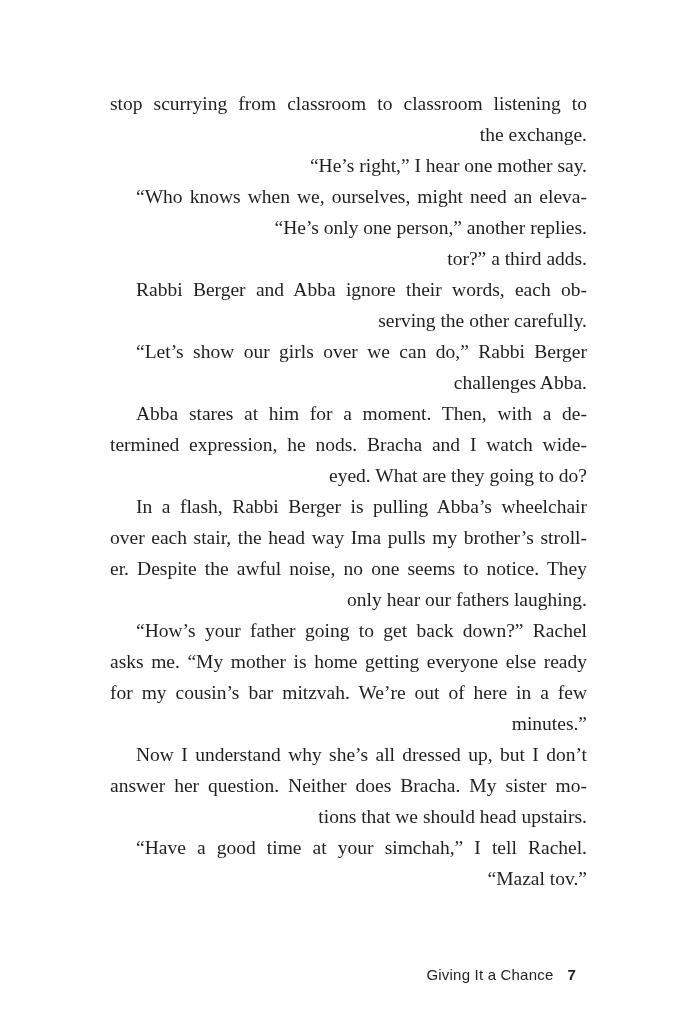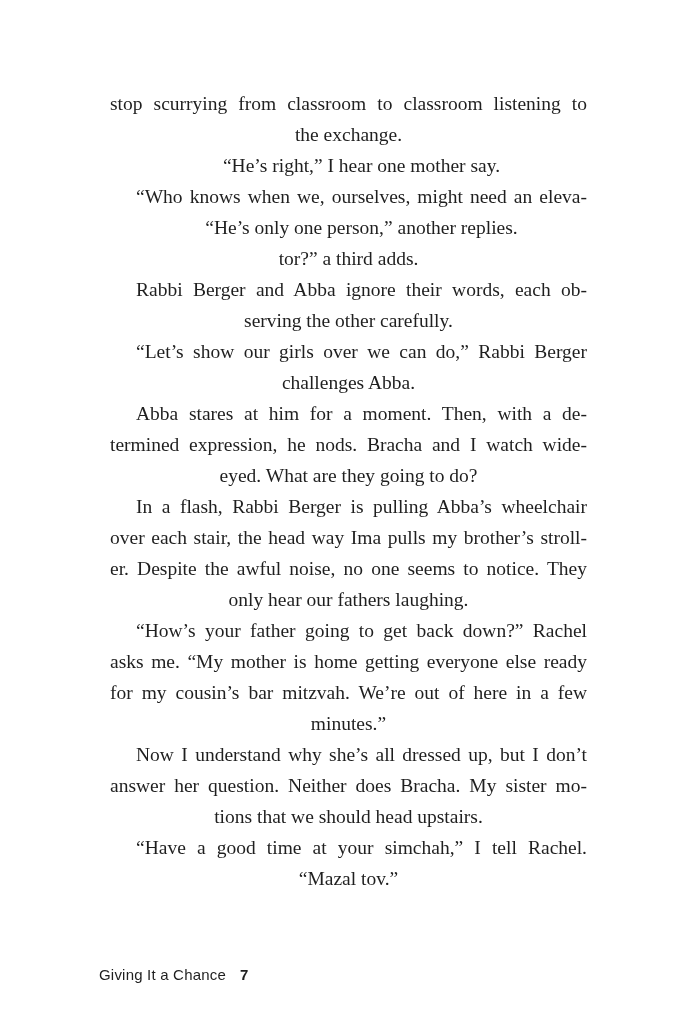--- a/index.html
+++ b/index.html
@@ -20,35 +20,35 @@
     left: 99px;
     top: 88px;
     width: 477px;
     font-size: 19.5px;
     color: #1f1f1f;
     margin-left: 11px;
   }
   .line {
     line-height: 31px;
     height: 31px;
-    text-align: center;
+    text-align: right;
   }
   .line.just {
     text-align: justify;
     text-align-last: justify;
   }
   .line.indent {
     text-indent: 26px;
   }
   .running-footer {
     position: absolute;
     left: 99px;
     top: 966px;
     width: 477px;
-    text-align: left;
+    text-align: right;
     font-family: "Liberation Sans", sans-serif;
     font-size: 15px;
     color: #1f1f1f;
     letter-spacing: 0.2px;
   }
   .running-footer .page-num {
     font-weight: 700;
     margin-left: 14px;
   }
 </style>

